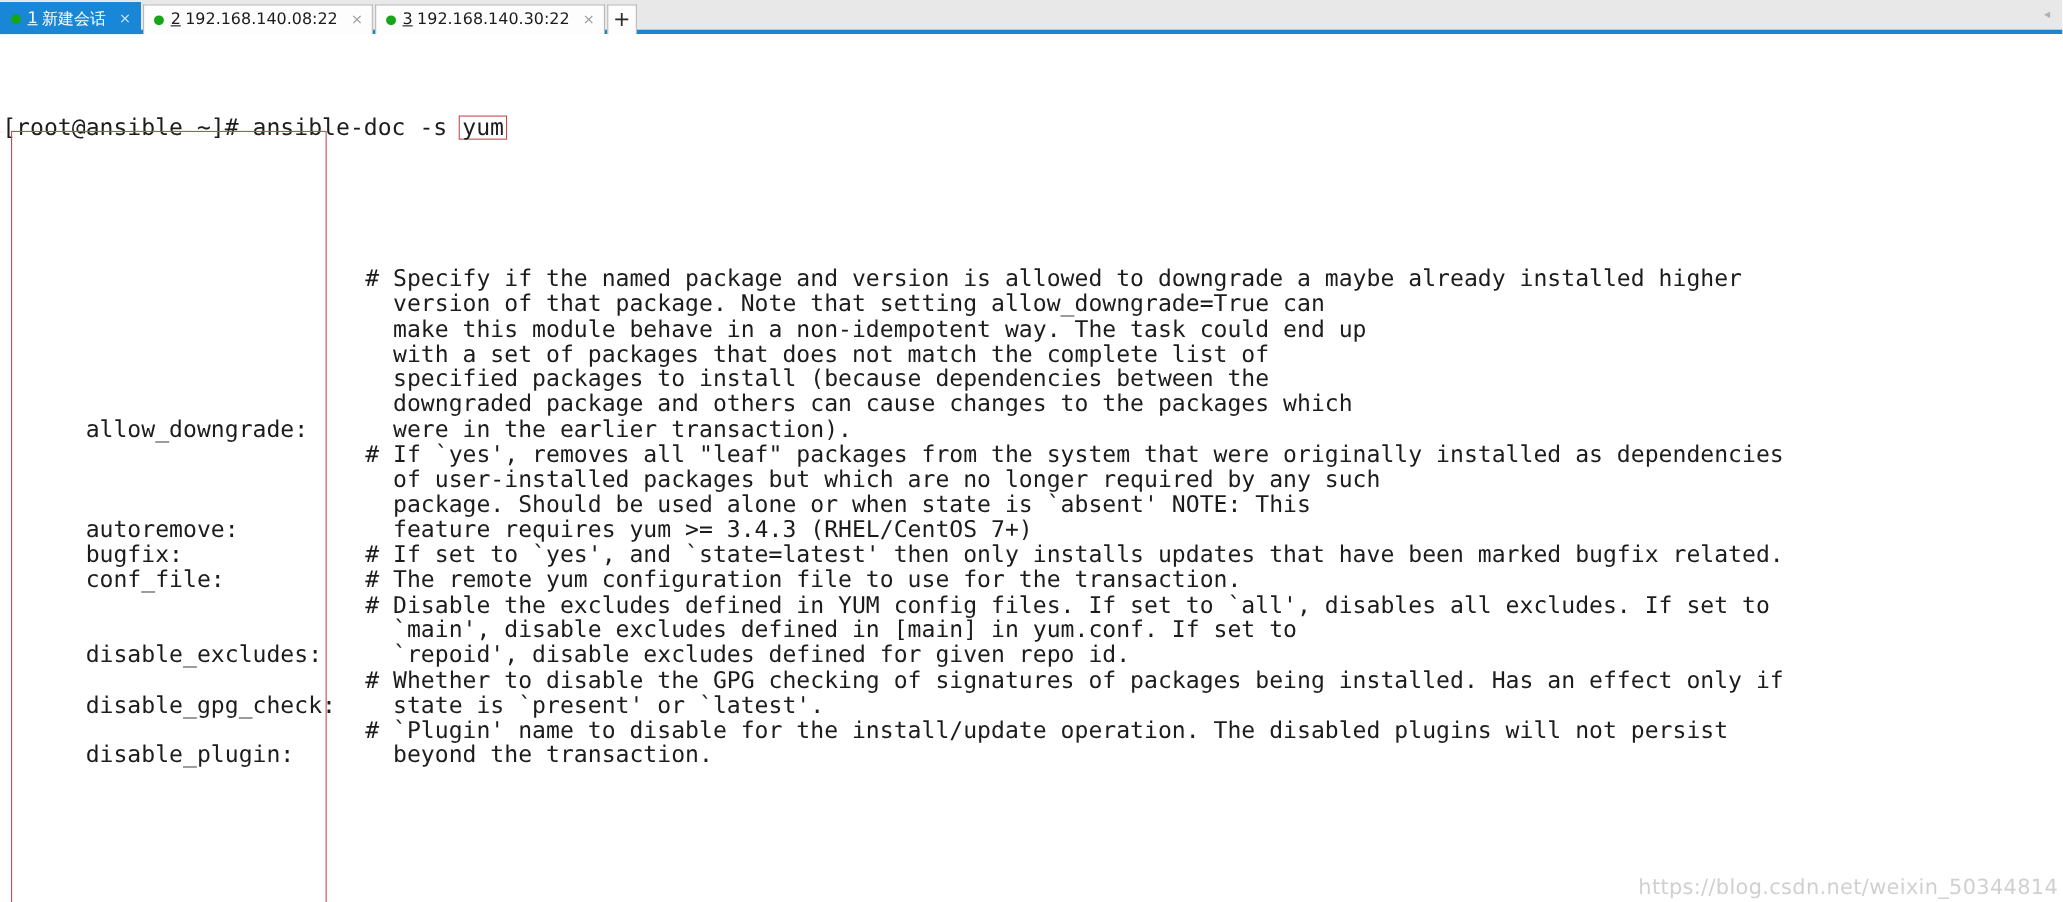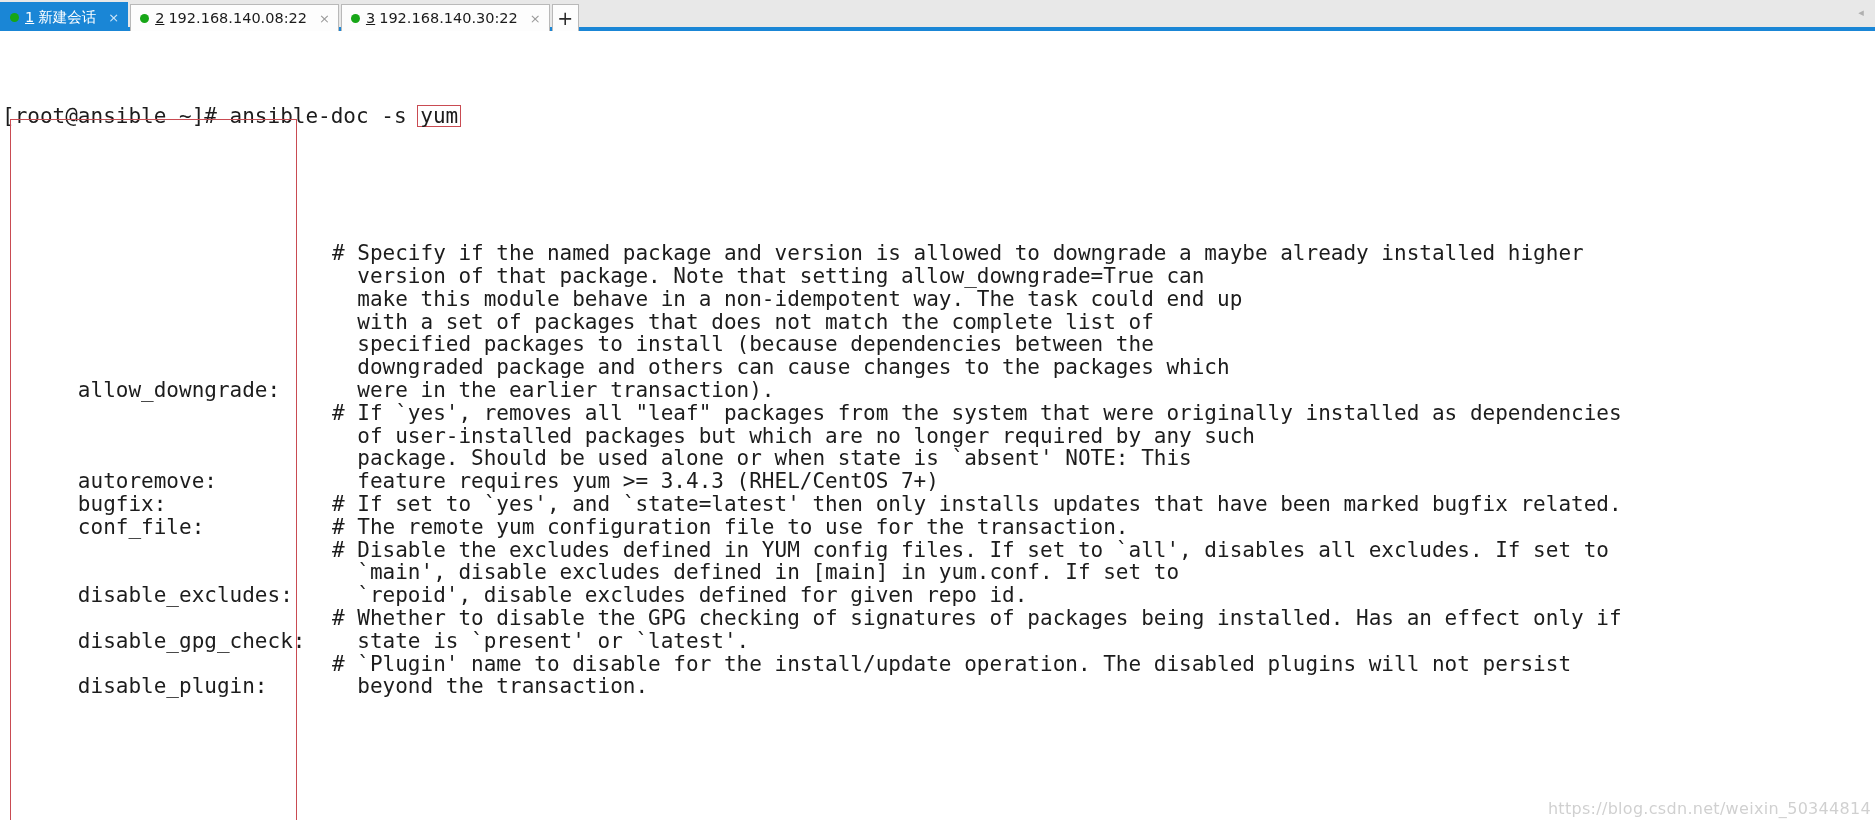--- a/index.html
+++ b/index.html
@@ -169,21 +169,21 @@
     white-space: pre;
   }
   .desc-line { height: 22.8px; white-space: pre; }
 
   
   .watermark {
     position: absolute;
     right: 4px;
     bottom: 2px;
     font-family: "DejaVu Sans", "Liberation Sans", sans-serif;
-    font-size: 16px;
+    font-size: 19px;
     color: rgba(150,150,150,0.45);
     letter-spacing: 0.3px;
     user-select: none;
     z-index: 8;
     white-space: nowrap;
   }
 </style>
 </head>
 <body>
 

